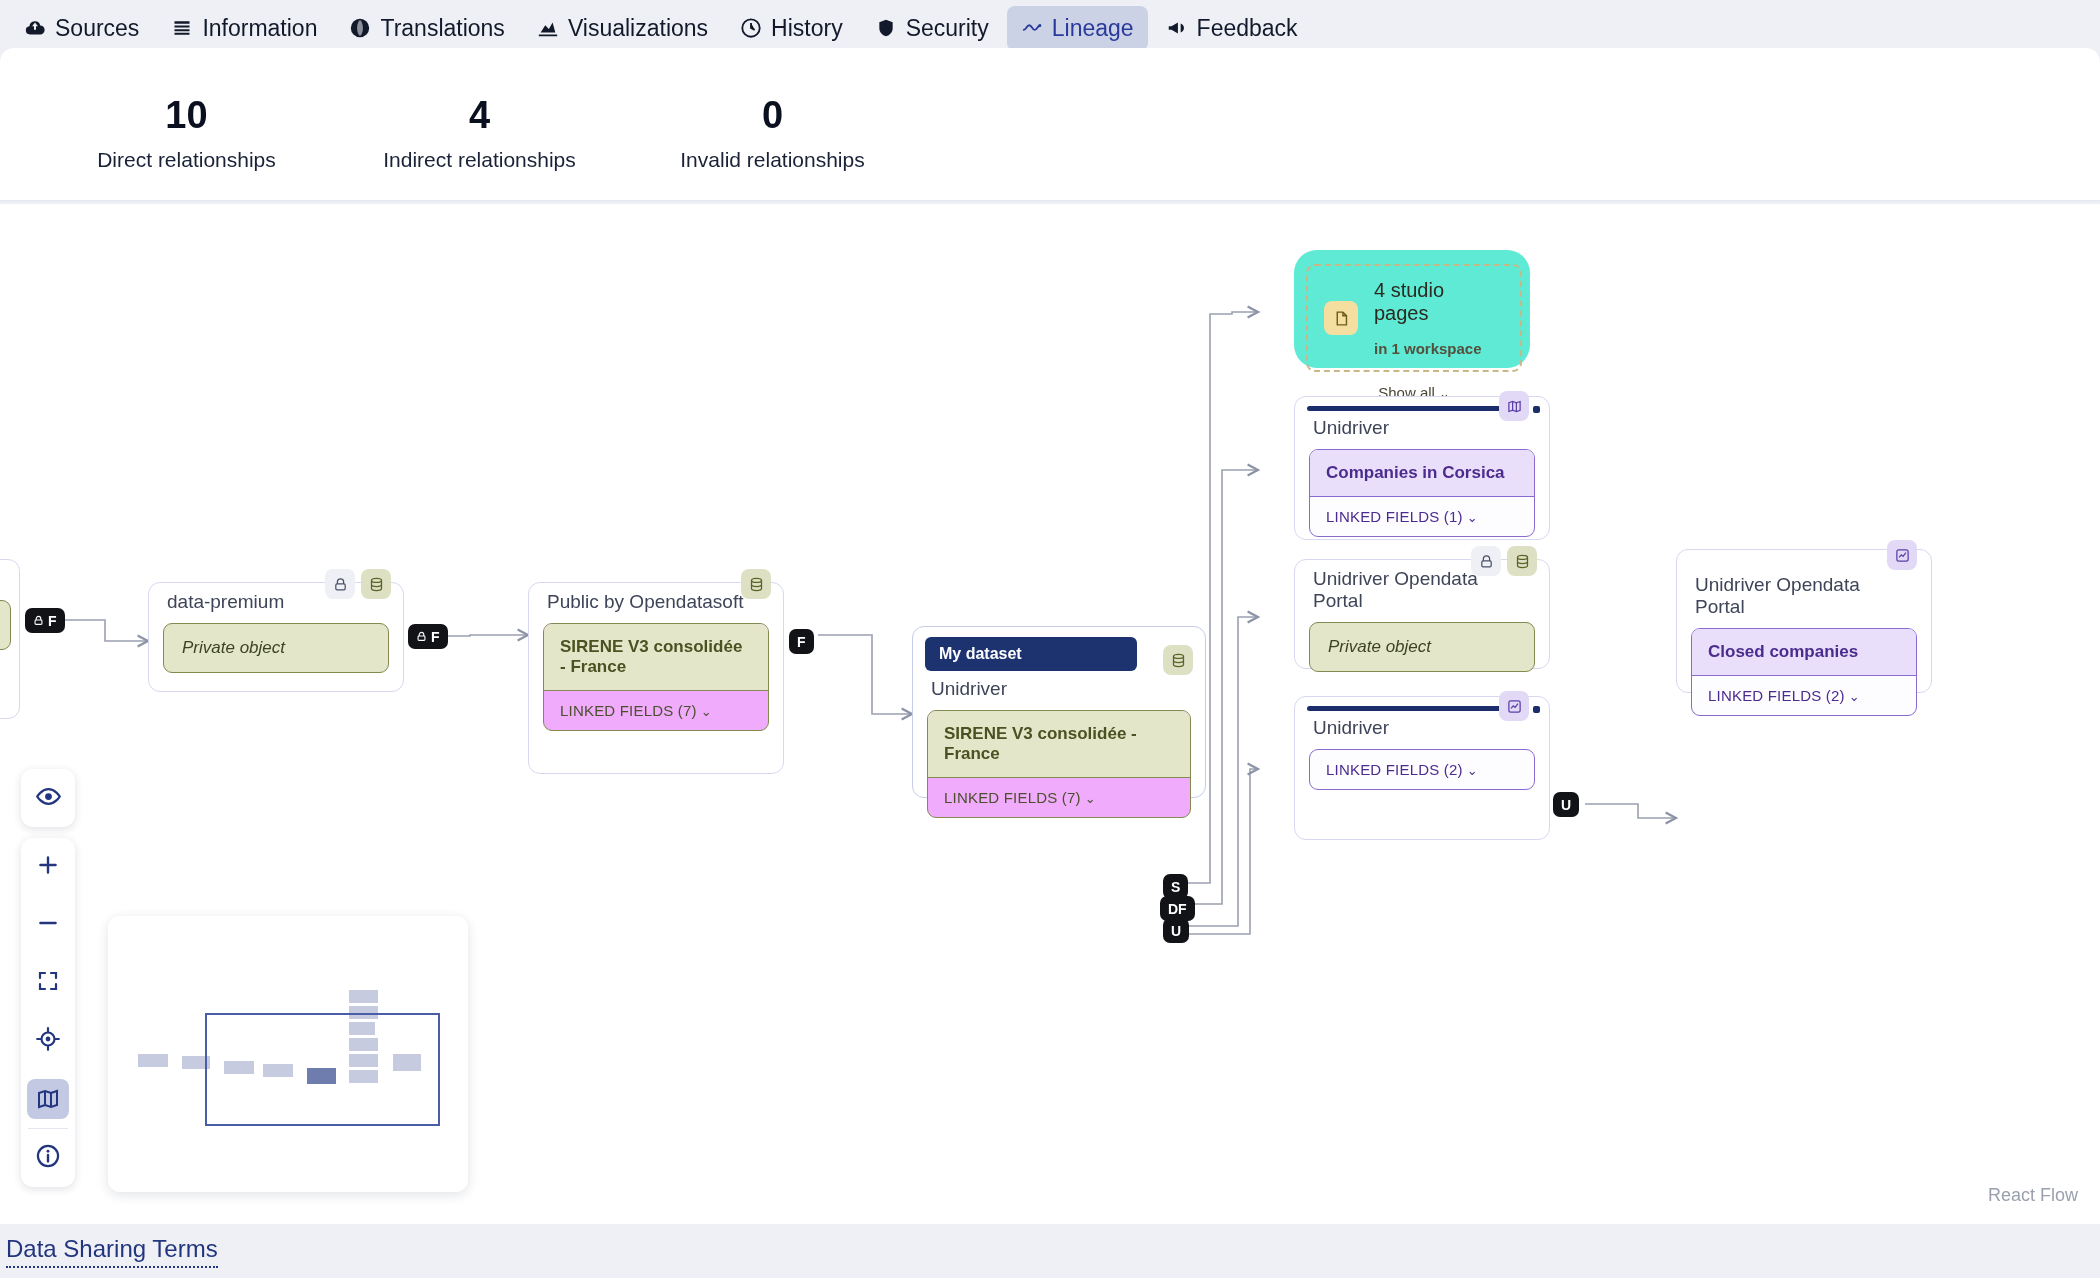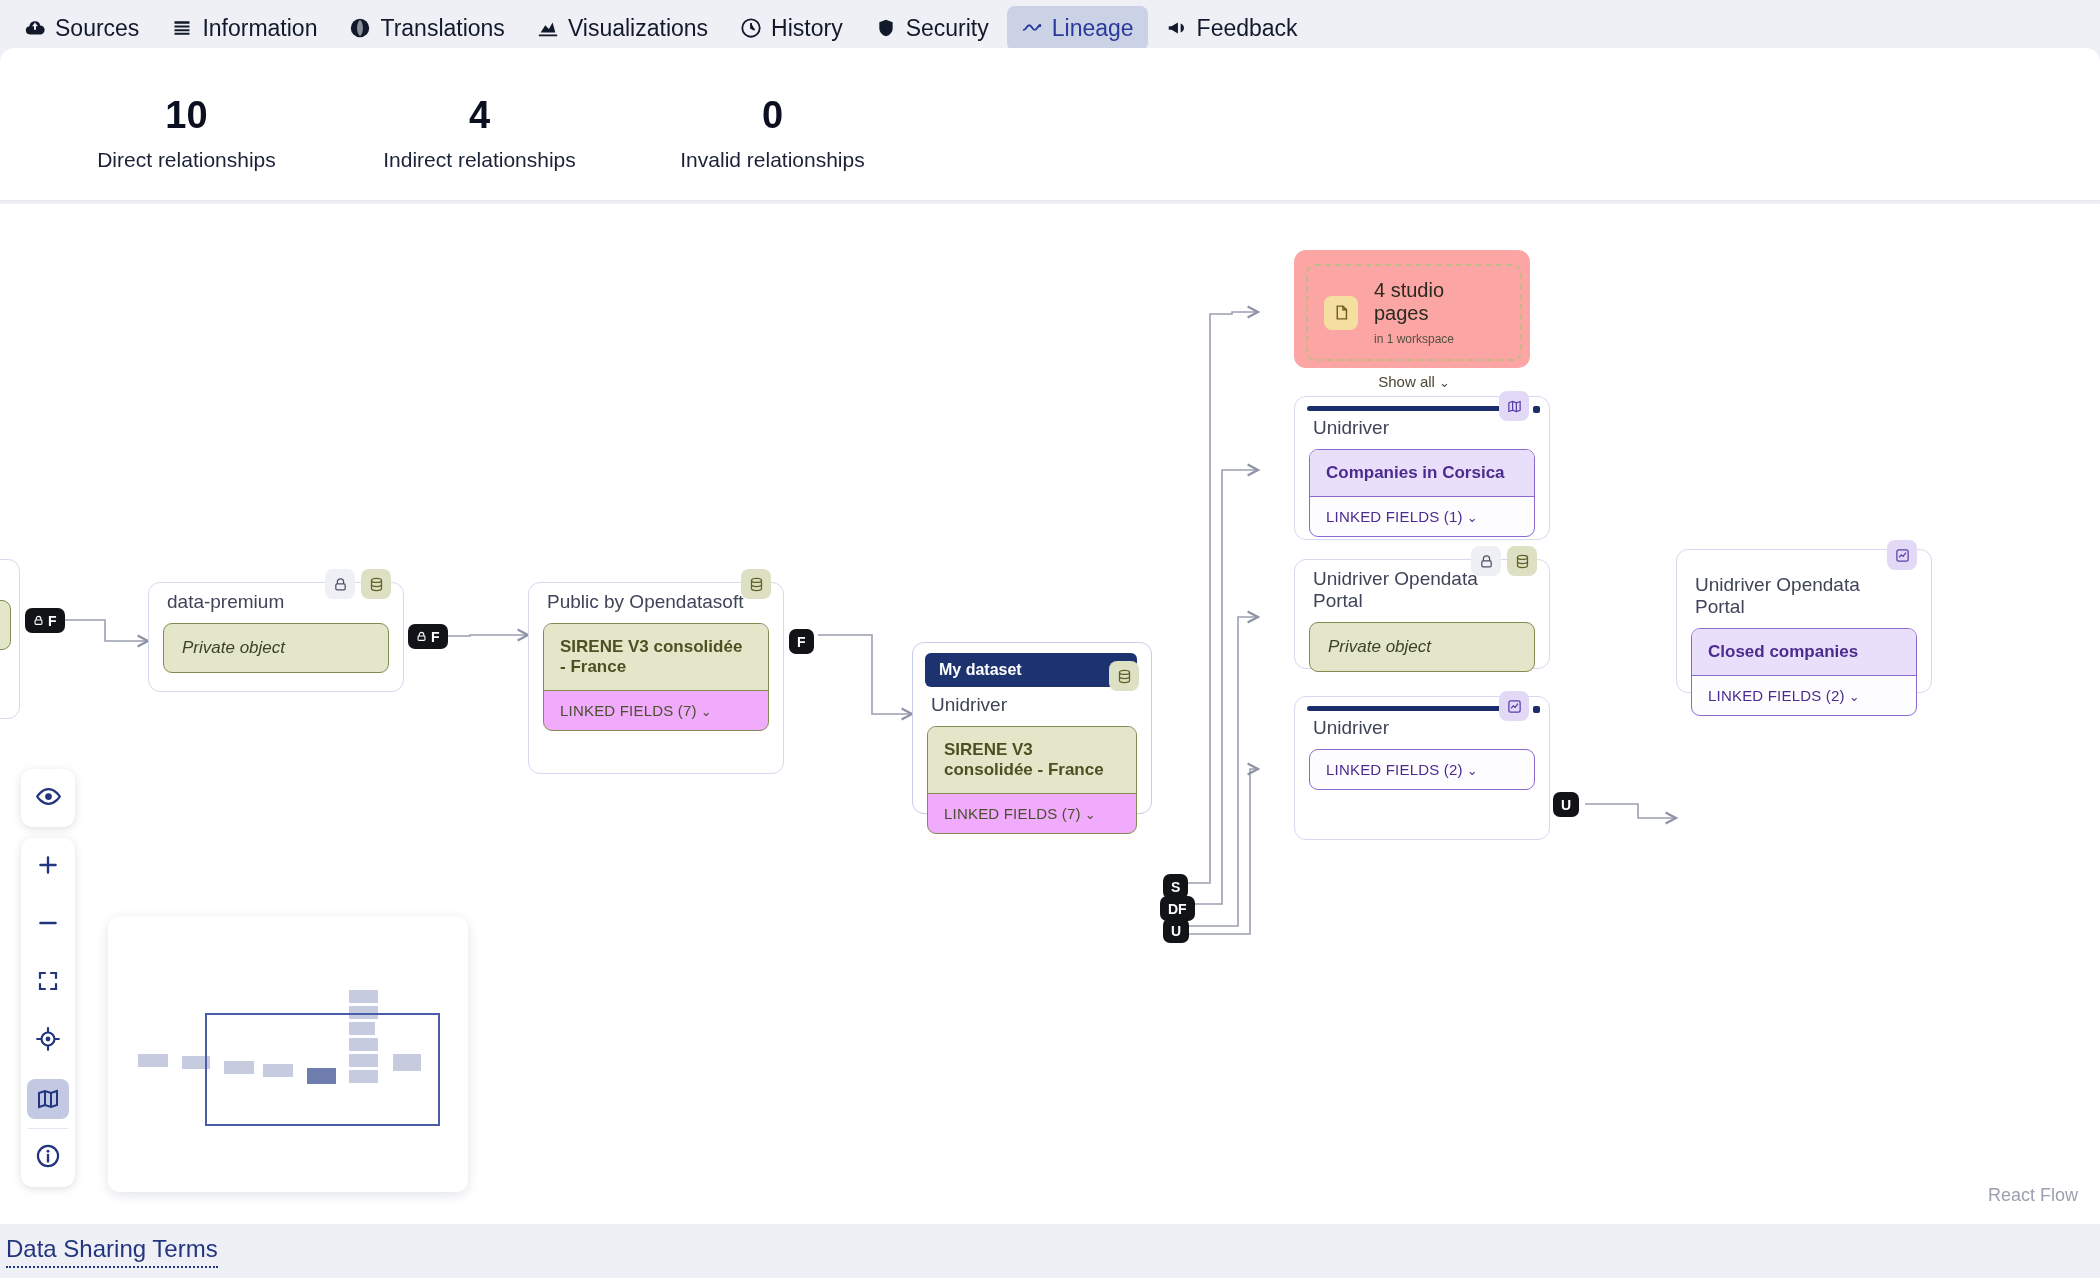--- a/index.html
+++ b/index.html
@@ -96,32 +96,32 @@
   
   .node.current { border: 1px solid #c6cbe8; }
   .mydsheader {
     margin: 10px 12px 0 12px; background: #1c3370; color: #ffffff;
     border-radius: 6px; padding: 8px 14px; font-size: 16px; font-weight: 700;
     width: 212px;
   }
 
   
   .groupnode {
-    position: absolute; background: #fca5a5; border-radius: 12px; padding: 14px 8px 10px 12px;
+    position: absolute; background: #5eead4; border-radius: 23px; padding: 14px 8px 10px 12px;
   }
   .groupinner {
     border: 2px dashed #c9b887; border-radius: 9px; background: transparent;
     display: flex; align-items: center; gap: 16px; padding: 13px 16px;
   }
   .studioicon {
     width: 34px; height: 34px; border-radius: 8px; background: #f4dfa0;
     display: flex; align-items: center; justify-content: center; color: #6d5a1c; flex: none;
   }
   .studiotitle { font-size: 20px; color: #2a2a20; line-height: 1.15; }
-  .studiosub { font-size: 12px; color: #55503d; margin-top: 7px; }
+  .studiosub { font-size: 15px; color: #55503d; margin-top: 15px; font-weight: bold; }
   .showall { text-align: center; font-size: 15px; color: #4b4634; padding: 12px 0 2px 0; cursor: pointer; }
 
   
   .elabel {
     position: absolute; height: 25px; background: #111317; color: #fff;
     border-radius: 7px; display: flex; align-items: center; gap: 4px;
     padding: 0 8px; font-size: 14px; font-weight: 700;
   }
   .elabel svg { display: block; }
 
@@ -328,21 +328,21 @@
       </div>
       <div class="srcname">Public by Opendatasoft</div>
       <div class="subcard olive">
         <div class="title">SIRENE V3 consolidée - France</div>
         <div class="fields">
           <span>LINKED FIELDS (7)</span><span class="caret">⌄</span>
         </div>
       </div>
     </div>
 
-    <div class="node current" style="left:912px; top:438px; width:240px; height:172px;">
+    <div class="node current" style="left:912px; top:422px; width:294px; height:172px;">
       <div class="badgebar" style="top:18px;">
         <div class="nbadge olive">
           <svg width="15" height="15" viewBox="0 0 24 24">
               <ellipse cx="12" cy="5.5" rx="8" ry="3.2" fill="none" stroke="#5d6327" stroke-width="2"></ellipse>
               <path fill="none" stroke="#5d6327" stroke-width="2" d="M4 5.5v13c0 1.8 3.6 3.2 8 3.2s8-1.4 8-3.2v-13M4 12c0 1.8 3.6 3.2 8 3.2s8-1.4 8-3.2"></path>
             </svg>
         </div>
       </div>
       <div class="mydsheader">My dataset</div>
       <div class="srcname" style="margin-top:7px;">Unidriver</div>

